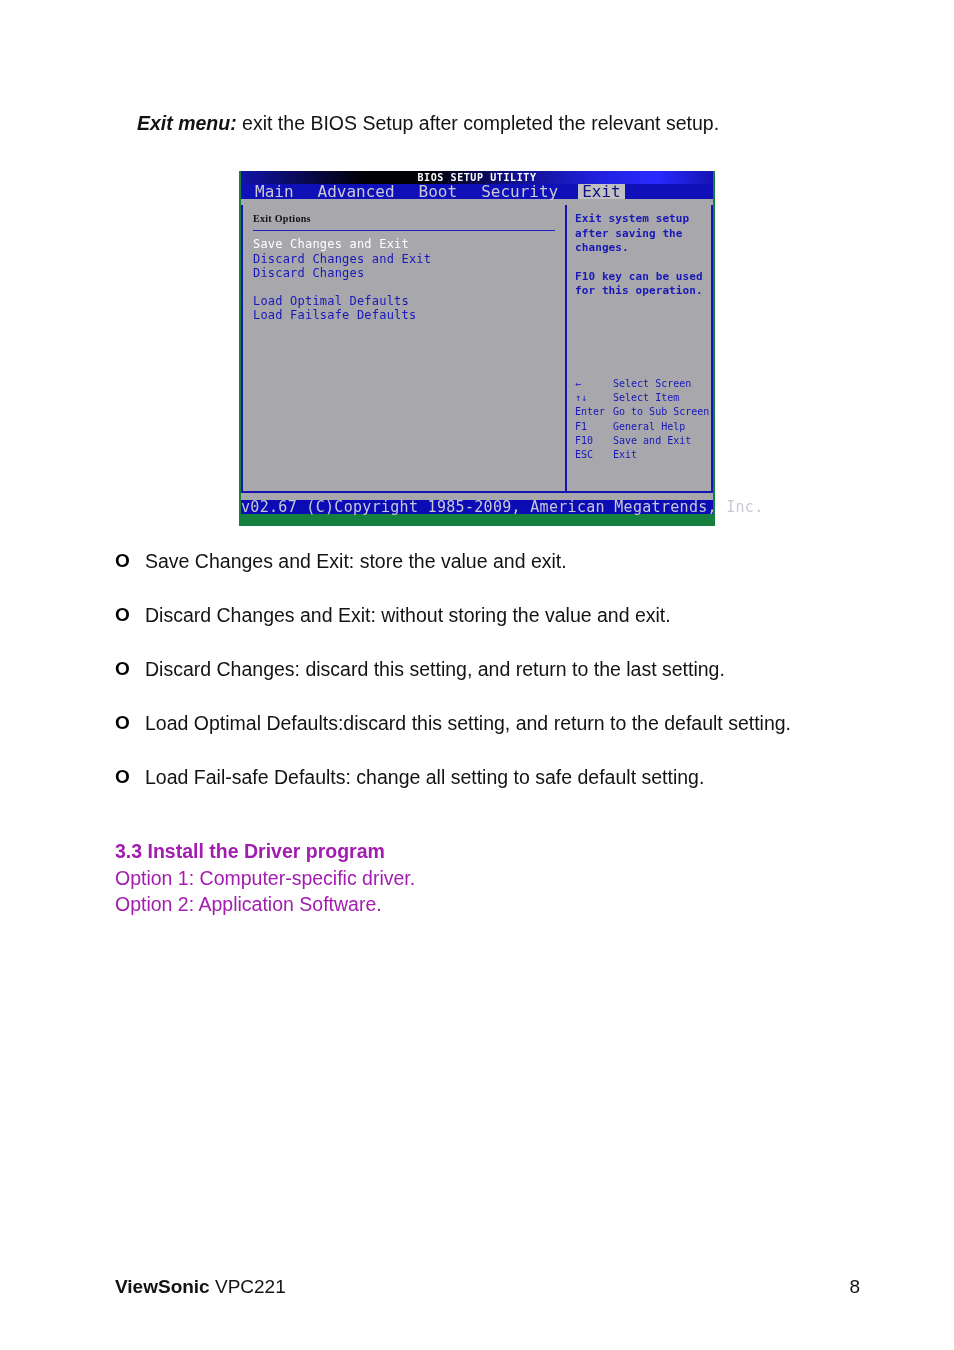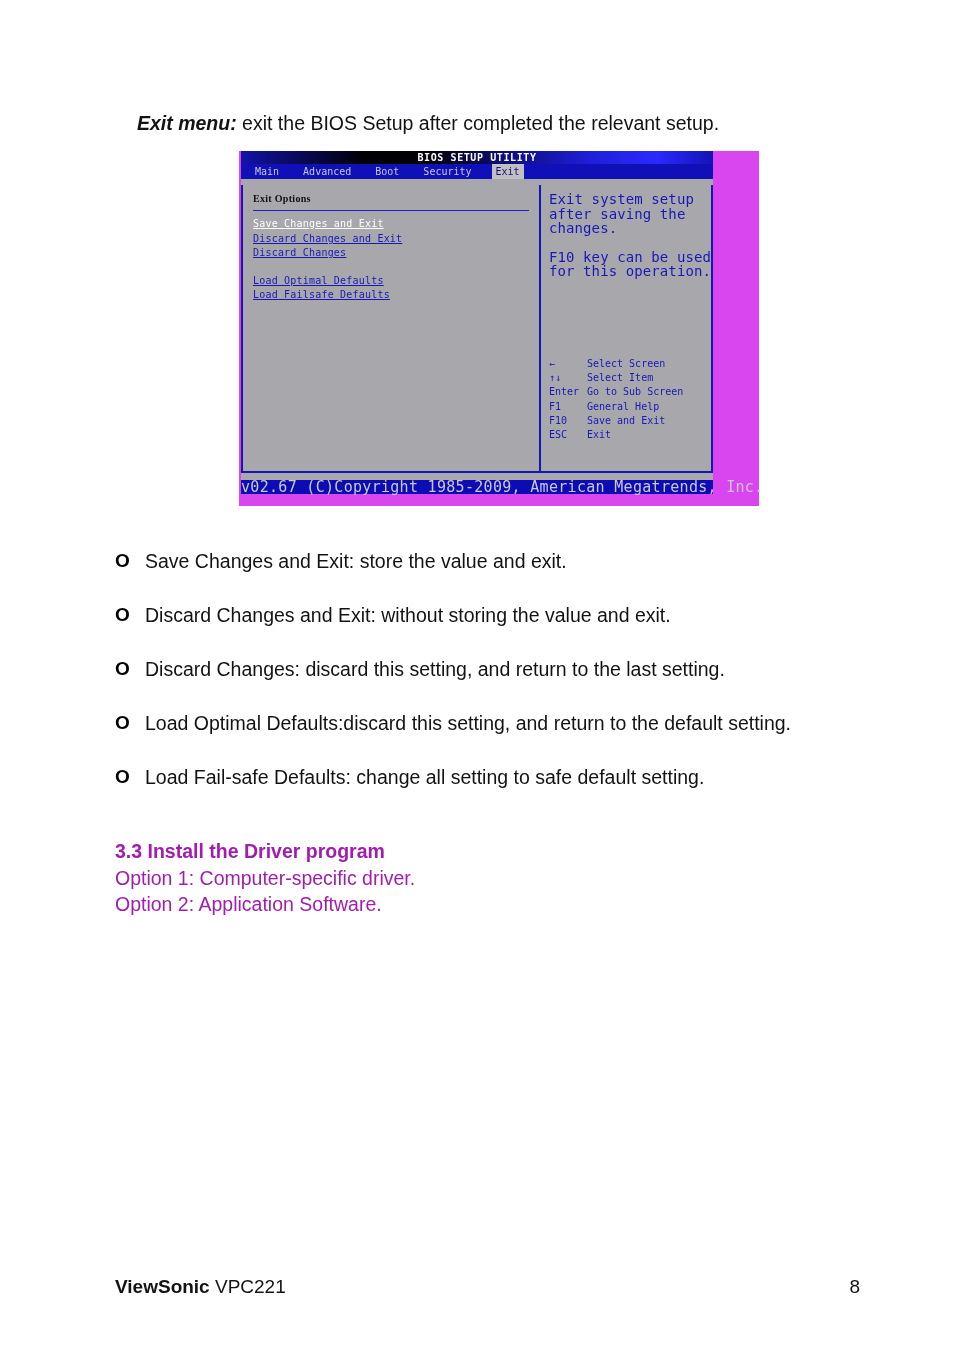--- a/index.html
+++ b/index.html
@@ -36,24 +36,24 @@
   }
   .intro .lead {
     font-weight: bold;
     font-style: italic;
   }
 
   
   .bios-wrap {
     position: absolute;
     left: 239px;
-    top: 151px;
-    width: 520px;
+    top: 171px;
+    width: 476px;
     height: 355px;
-    background: #d946ef;
+    background: #15803d;
     padding: 0;
     box-sizing: border-box;
     font-family: "DejaVu Sans Mono", monospace;
   }
   .bios-inner {
     position: absolute;
     left: 2px;
     top: 0px;
     width: 472px;
     height: 355px;
@@ -69,21 +69,21 @@
     line-height: 13px;
     text-align: center;
     letter-spacing: 0.6px;
     font-weight: bold;
   }
   .bios-menubar {
     position: relative;
     height: 15px;
     background: #1010b8;
     color: #d8d8d8;
-    font-size: 10px;
+    font-size: 16px;
     line-height: 15px;
     white-space: nowrap;
     padding-left: 10px;
     box-sizing: border-box;
   }
   .bios-menubar .mi {
     display: inline-block;
     padding: 0 4px;
     margin-right: 16px;
     color: #c9c9d6;
@@ -129,38 +129,38 @@
     letter-spacing: 0.3px;
     font-family: Liberation Serif, serif;
   }
   .sec-rule {
     height: 1px;
     background: #2020c0;
     margin: 4px 10px 6px 0;
   }
   .opt {
     color: #1818b8;
-    font-size: 10px;
+    font-size: 12px;
     line-height: 14.5px;
     letter-spacing: 0.2px;
     white-space: nowrap;
-    text-decoration: underline;
   }
   .opt.sel {
     color: #ffffff;
   }
   .opt-gap {
     height: 13px;
   }
   .help {
     color: #1818b8;
-    font-size: 14px;
+    font-size: 11px;
     line-height: 14.5px;
     letter-spacing: 0.1px;
     white-space: nowrap;
+    font-weight: bold;
   }
   .help-gap { height: 14px; }
   .legend {
     position: absolute;
     left: 8px;
     top: 172px;
     width: 145px;
   }
   .legend-row {
     color: #1818b8;

